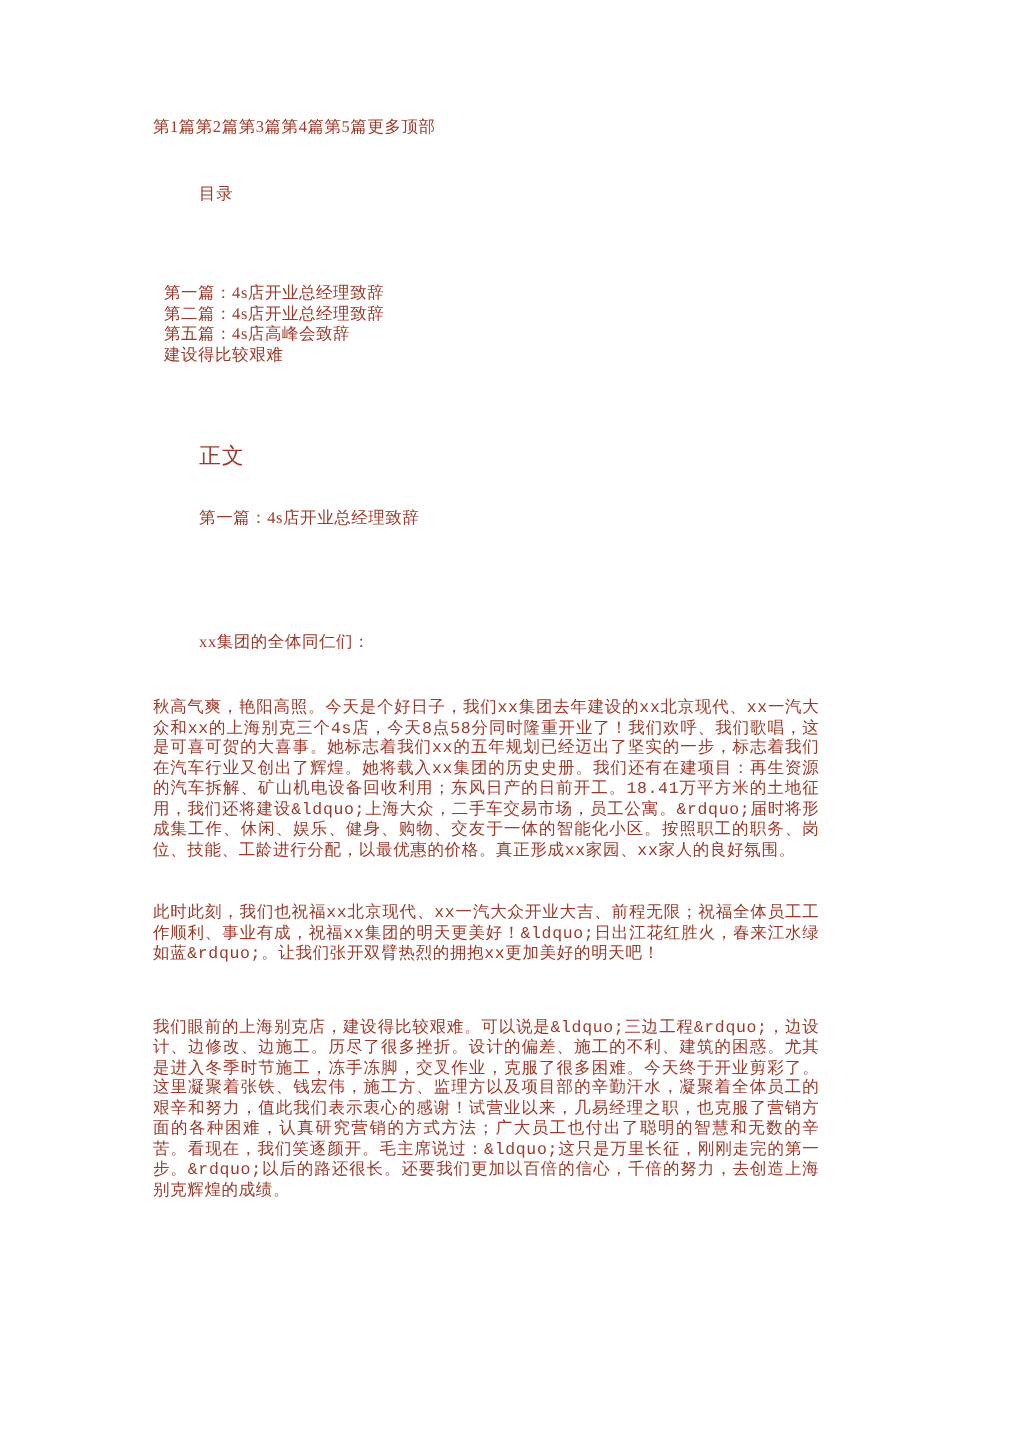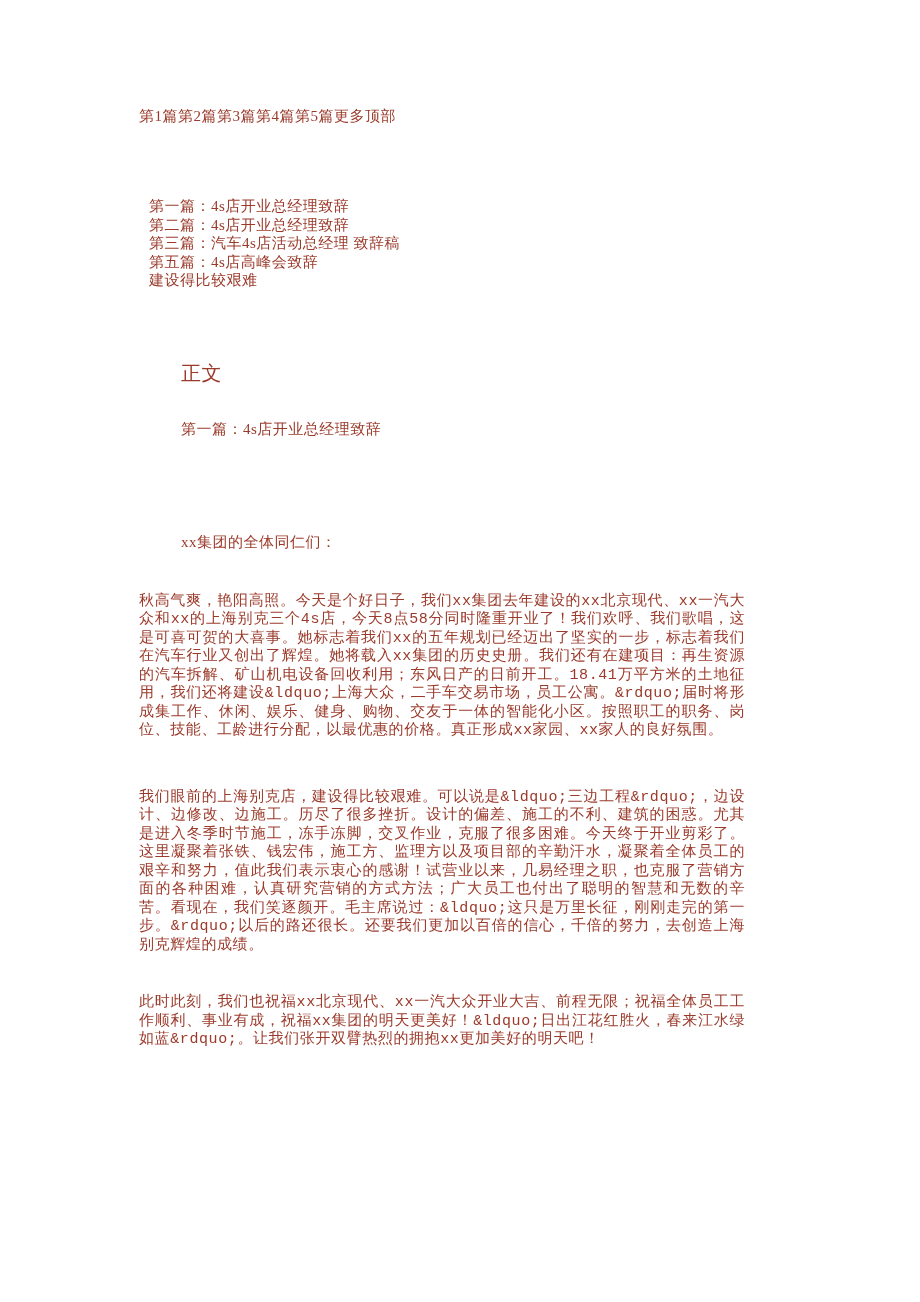--- a/index.html
+++ b/index.html
@@ -81,34 +81,34 @@
 </style>
 </head>
 <body>
 
 <div class="page">
 
   <div class="doc-nav">
     <a>第1篇</a><a>第2篇</a><a>第3篇</a><a>第4篇</a><a>第5篇</a><a>更多</a><a>顶部</a>
   </div>
 
+  <div class="toc-heading">目录</div>
 
   <div class="toc-list">
     <div class="toc-item">第一篇：4s店开业总经理致辞</div>
     <div class="toc-item">第二篇：4s店开业总经理致辞</div>
-    <div class="toc-item">第三篇：汽车4s店活动总经理 致辞稿</div>
     <div class="toc-item">第五篇：4s店高峰会致辞</div>
     <div class="toc-item">建设得比较艰难</div>
   </div>
 
   <div class="body-heading">正文</div>
 
   <div class="section-title">第一篇：4s店开业总经理致辞</div>
 
   <div class="salutation">xx集团的全体同仁们：</div>
 
   <p class="paragraph para-1">秋高气爽，艳阳高照。今天是个好日子，我们xx集团去年建设的xx北京现代、xx一汽大众和xx的上海别克三个4s店，今天8点58分同时隆重开业了！我们欢呼、我们歌唱，这是可喜可贺的大喜事。她标志着我们xx的五年规划已经迈出了坚实的一步，标志着我们在汽车行业又创出了辉煌。她将载入xx集团的历史史册。我们还有在建项目：再生资源的汽车拆解、矿山机电设备回收利用；东风日产的日前开工。18.41万平方米的土地征用，我们还将建设&amp;ldquo;上海大众，二手车交易市场，员工公寓。&amp;rdquo;届时将形成集工作、休闲、娱乐、健身、购物、交友于一体的智能化小区。按照职工的职务、岗位、技能、工龄进行分配，以最优惠的价格。真正形成xx家园、xx家人的良好氛围。</p>
 
+  <p class="paragraph para-3">此时此刻，我们也祝福xx北京现代、xx一汽大众开业大吉、前程无限；祝福全体员工工作顺利、事业有成，祝福xx集团的明天更美好！&amp;ldquo;日出江花红胜火，春来江水绿如蓝&amp;rdquo;。让我们张开双臂热烈的拥抱xx更加美好的明天吧！</p>
+
   <p class="paragraph para-2">我们眼前的上海别克店，建设得比较艰难。可以说是&amp;ldquo;三边工程&amp;rdquo;，边设计、边修改、边施工。历尽了很多挫折。设计的偏差、施工的不利、建筑的困惑。尤其是进入冬季时节施工，冻手冻脚，交叉作业，克服了很多困难。今天终于开业剪彩了。这里凝聚着张铁、钱宏伟，施工方、监理方以及项目部的辛勤汗水，凝聚着全体员工的艰辛和努力，值此我们表示衷心的感谢！试营业以来，几易经理之职，也克服了营销方面的各种困难，认真研究营销的方式方法；广大员工也付出了聪明的智慧和无数的辛苦。看现在，我们笑逐颜开。毛主席说过：&amp;ldquo;这只是万里长征，刚刚走完的第一步。&amp;rdquo;以后的路还很长。还要我们更加以百倍的信心，千倍的努力，去创造上海别克辉煌的成绩。</p>
-
-  <p class="paragraph para-3">此时此刻，我们也祝福xx北京现代、xx一汽大众开业大吉、前程无限；祝福全体员工工作顺利、事业有成，祝福xx集团的明天更美好！&amp;ldquo;日出江花红胜火，春来江水绿如蓝&amp;rdquo;。让我们张开双臂热烈的拥抱xx更加美好的明天吧！</p>
 
 </div>
 
 </body></html>

